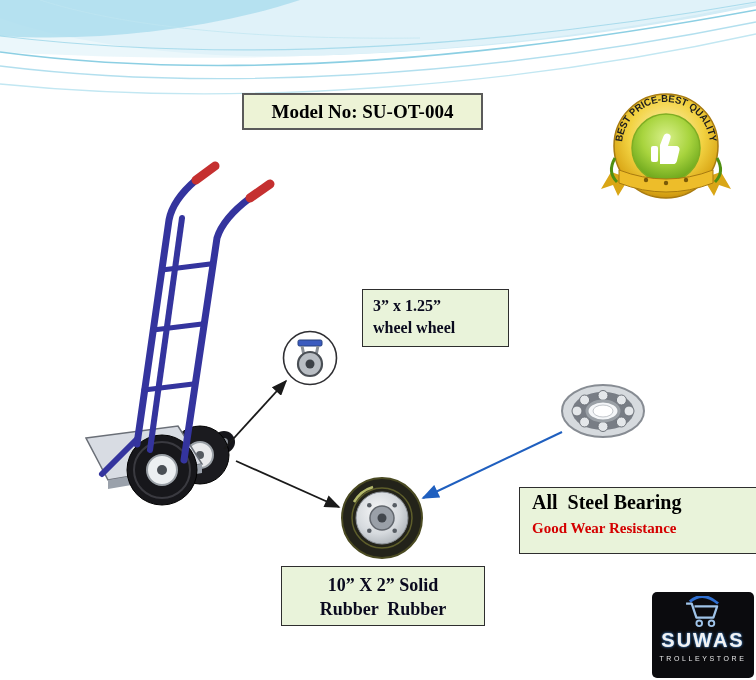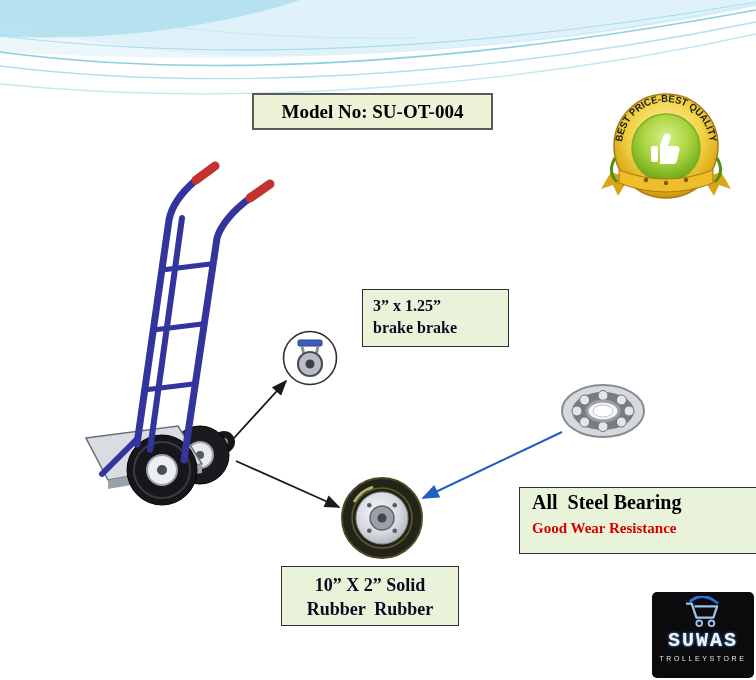--- a/index.html
+++ b/index.html
@@ -4,21 +4,21 @@
 <style>
   * { margin:0; padding:0; box-sizing:border-box; }
   html,body { background:#ffffff; }
   body { width:756px; height:680px; font-family:"Liberation Serif", serif; }
   .stage { position:relative; width:756px; height:680px; background:#fff; overflow:hidden; }
   .abs { position:absolute; }
 
   .waves { left:0; top:0; width:756px; height:130px; }
 
   .model-box {
-    left:252px; top:93px; width:241px; height:37px;
+    left:242px; top:93px; width:241px; height:37px;
     background:#edf3d6; border:2px solid #5a5a5a;
     display:flex; align-items:center; justify-content:center;
     font-size:19px; font-weight:bold; color:#000;
   }
 
   .badge { left:599px; top:84px; width:134px; height:118px; }
 
   .trolley { left:78px; top:158px; width:210px; height:355px; }
   .caster-img { left:282px; top:330px; width:56px; height:56px; }
   .bearing-img { left:557px; top:379px; width:92px; height:68px; }
@@ -26,30 +26,30 @@
 
   .callout {
     background:#e9f3da; border:1px solid #2e2e2e; color:#0a0a1e;
     font-weight:bold; line-height:1.35;
   }
   .callout .l { white-space:pre; }
   .callout-brake { left:362px; top:289px; width:147px; height:58px; padding:5px 10px; font-size:16px; }
   .callout-bearing { left:519px; top:487px; width:248px; height:67px; padding:1px 12px; }
   .callout-bearing .l1 { font-size:20px; color:#000; white-space:pre; }
   .callout-bearing .l2 { font-size:15px; color:#d40000; margin-top:2px; white-space:pre; }
-  .callout-rubber { left:281px; top:566px; width:178px; height:60px; padding:6px 20px; font-size:18px; text-align:center; }
+  .callout-rubber { left:281px; top:566px; width:204px; height:60px; padding:6px 20px; font-size:18px; text-align:center; }
 
   .logo {
     left:652px; top:592px; width:102px; height:86px;
     background:#0b0b0e; border-radius:5px;
     display:flex; flex-direction:column; align-items:center; justify-content:flex-start;
     padding-top:4px;
   }
   .logo-title {
-    font-family:Liberation Mono, monospace; font-weight:bold;
+    font-family:Liberation Sans, sans-serif; font-weight:bold;
     font-size:20px; color:#f2f2f2; letter-spacing:2px;
     text-shadow:0 0 3px #4a90d9, 0 0 1px #4a90d9; margin-top:1px;
   }
   .logo-sub {
     font-family:"Liberation Sans", sans-serif; font-size:7px; color:#e6e6e6;
     letter-spacing:2.6px; margin-top:3px;
   }
 
   .arrows { left:0; top:0; width:756px; height:680px; pointer-events:none; }
 </style>
@@ -143,21 +143,21 @@
   <svg class="abs caster-img" viewBox="0 0 56 56">
     <circle cx="28" cy="28" r="26.5" fill="#ffffff" stroke="#2f2f33" stroke-width="1.6"></circle>
     <rect x="16" y="10" width="24" height="6" rx="1.5" fill="#3b5bbf" stroke="#26407e"></rect>
     <path d="M20,16 L23,30 M36,16 L33,30" stroke="#8a8f96" stroke-width="3" fill="none"></path>
     <circle cx="28" cy="34" r="12" fill="#b9bec4" stroke="#4a4f55" stroke-width="2.2"></circle>
     <circle cx="28" cy="34" r="4.5" fill="#3c4147"></circle>
   </svg>
 
   <div class="abs callout callout-brake">
     <div class="l">3” x 1.25”</div>
-    <div class="l">brake brake</div>
+    <div class="l">wheel wheel</div>
   </div>
 
   <svg class="abs bearing-img" viewBox="0 0 92 68">
     <ellipse cx="46" cy="32" rx="41" ry="26" fill="#d6dade" stroke="#878c93" stroke-width="2"></ellipse>
     <ellipse cx="46" cy="32" rx="31" ry="19" fill="#787d85"></ellipse>
     <circle cx="72" cy="32" r="5" fill="#e4e7ea" stroke="#6f747b"></circle>
     <circle cx="64.4" cy="43" r="5" fill="#e4e7ea" stroke="#6f747b"></circle>
     <circle cx="46" cy="47.5" r="5" fill="#e4e7ea" stroke="#6f747b"></circle>
     <circle cx="27.6" cy="43" r="5" fill="#e4e7ea" stroke="#6f747b"></circle>
     <circle cx="20" cy="32" r="5" fill="#e4e7ea" stroke="#6f747b"></circle>

